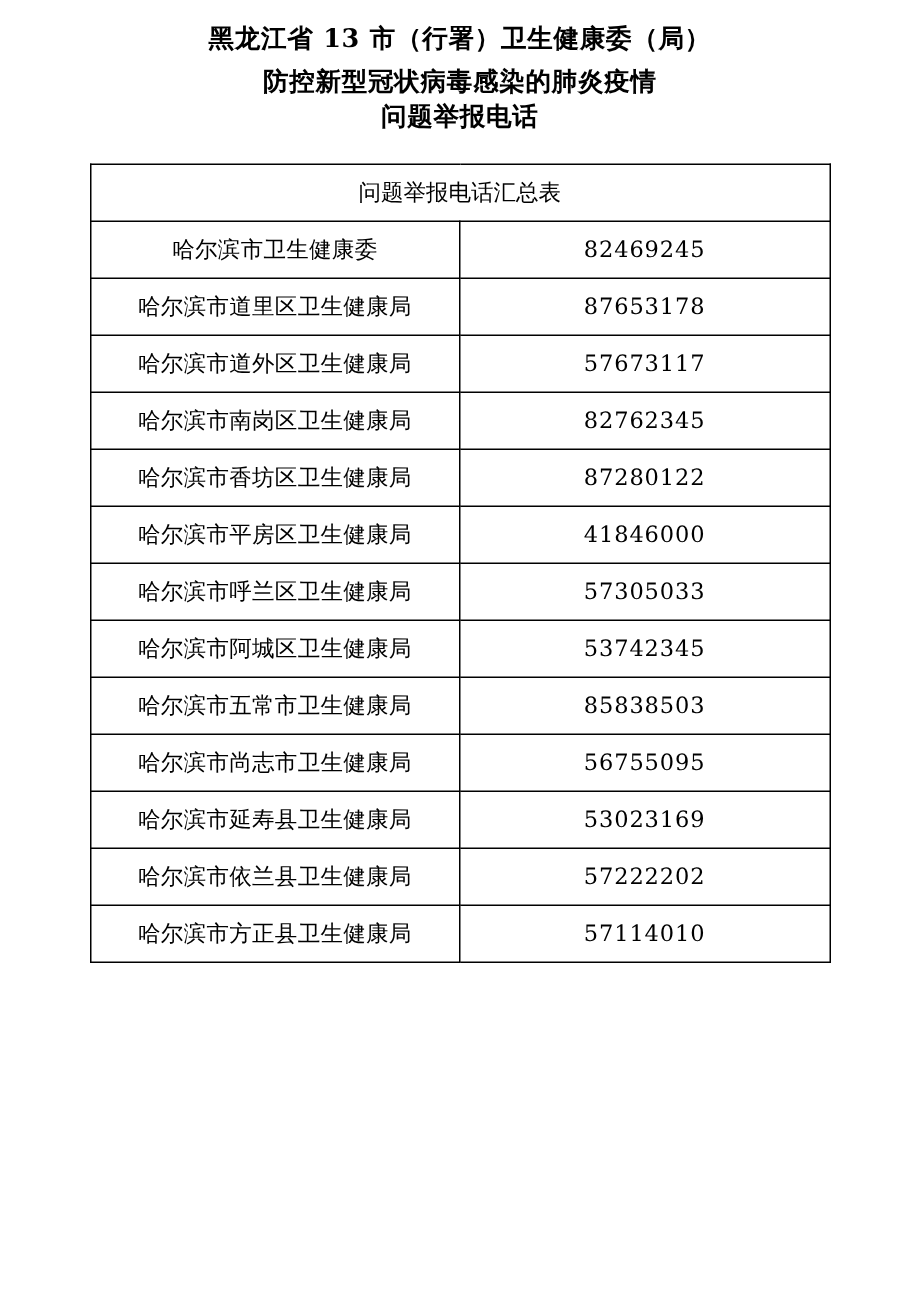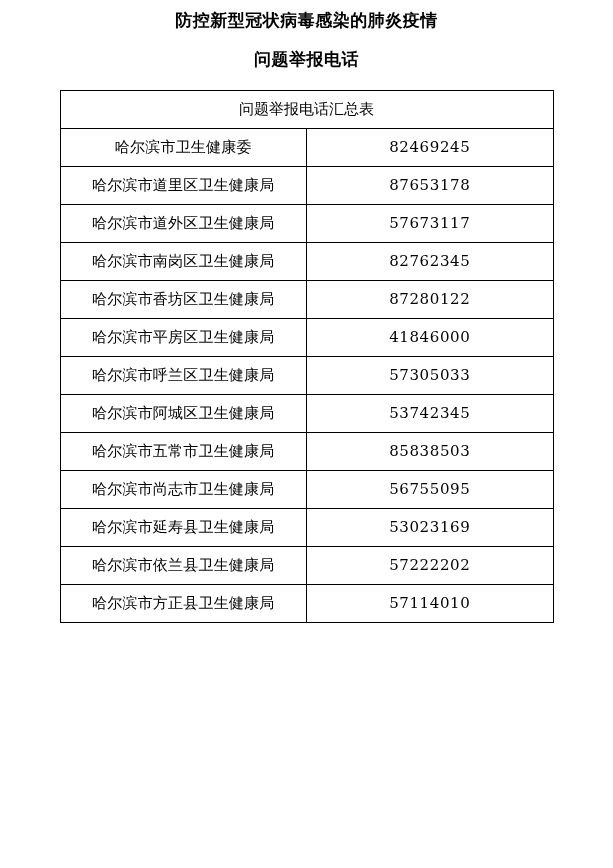--- a/index.html
+++ b/index.html
@@ -22,21 +22,21 @@
   }
   .doc-title {
     text-align: center;
     font-weight: bold;
     font-size: 17px;
     letter-spacing: 0.5px;
     line-height: 1.0;
   }
   .title-line-1 { margin-top: 18px; }
   .title-line-2 { margin-top: 12px; }
-  .title-line-3 { margin-top: 22px; }
+  .title-line-3 { margin-top: 6px; }
 
   table.phone-table {
     border-collapse: collapse;
     width: 494px;
     margin: 22px auto 0 auto;
     table-layout: fixed;
   }
   table.phone-table td {
     border: 1px solid #000000;
     text-align: center;
@@ -64,20 +64,21 @@
     height: 38px;
     font-family: "DejaVu Serif", "Liberation Serif", serif;
     letter-spacing: 0.6px;
   }
 </style>
 </head>
 <body>
 
 <div class="page">
 
+  <div class="doc-title title-line-1">黑龙江省 13 市（行署）卫生健康委（局）</div>
   <div class="doc-title title-line-2">防控新型冠状病毒感染的肺炎疫情</div>
   <div class="doc-title title-line-3">问题举报电话</div>
 
   <table class="phone-table">
     <tbody>
       <tr>
         <td class="caption-cell" colspan="2">问题举报电话汇总表</td>
       </tr>
 
       <tr>

